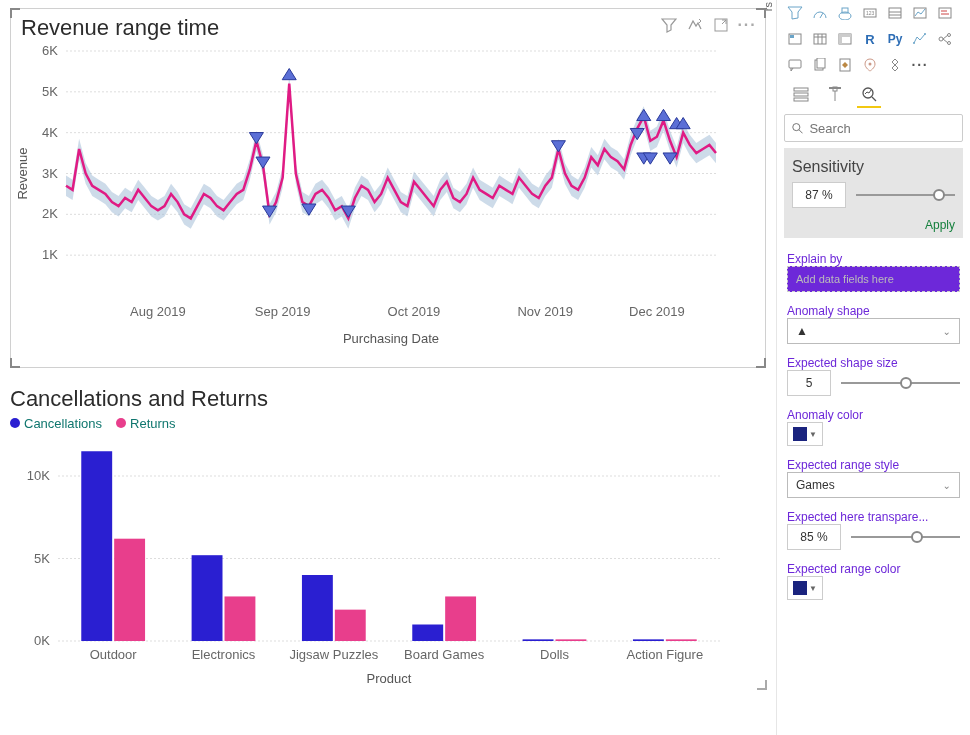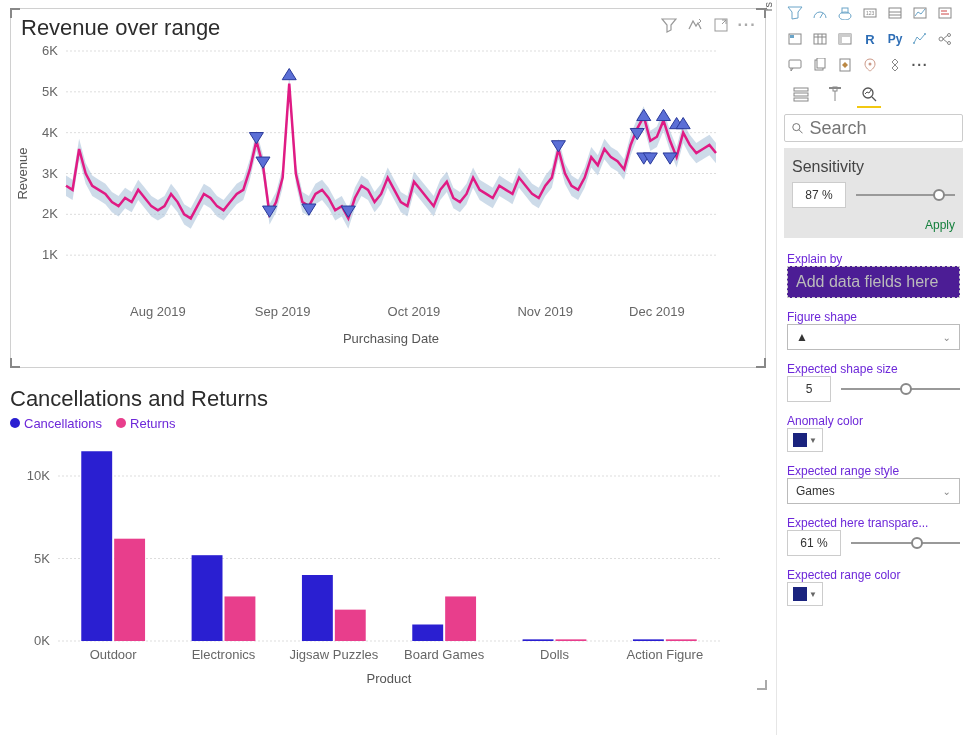--- a/index.html
+++ b/index.html
@@ -26,21 +26,21 @@
   .viz-icon svg { width: 16px; height: 14px; }
   .tab-row { display: flex; gap: 10px; padding: 6px 10px 0 12px; justify-content: flex-start; }
   .tab-icon { width: 24px; height: 24px; display:flex;align-items:center;justify-content:center; color:#666; border-bottom:2px solid transparent; padding-bottom:2px;}
   .tab-icon.active { border-bottom-color: #f2c811; color:#333;}
   .search-row { padding: 6px 7px; }
   .search-box {
     width: 100%; height: 28px; border: 1px solid #ccc; border-radius: 2px;
     display: flex; align-items: center; padding: 0 6px; gap: 6px; background:#fff;
   }
   .search-box input {
-    border: none; outline: none; width: 100%; font-size: 18px; color:#6d28d9;
+    border: none; outline: none; width: 100%; font-size: 13px; color:#6d28d9;
   }
   .sens-card {
     margin: 0 7px 8px 7px; background: #e5e5e5; padding: 10px 8px 6px 8px;
   }
   .label { font-size: 16px; color: #444; margin-bottom: 6px; display:block;}
   .label-small { font-size: 12px; color:#6d28d9; margin: 0 0 6px 0; }
   .section { padding: 6px 10px 6px 10px; }
   .valbox {
     width: 54px; height: 26px; border: 1px solid #ccc; background:#ffffff;
     display:flex;align-items:center;justify-content:center; font-size:12px; color:#333;
@@ -50,21 +50,21 @@
     flex:1; position:relative; height:20px;
   }
   .slider-track { position:absolute; left:0; right:0; top:9px; height:2px; background:#999; }
   .slider-thumb {
     position:absolute; top:4px; width:12px; height:12px; border-radius:50%;
     background:#fff; border:2px solid #888;
     transform: translateX(-50%);
   }
   .apply-btn { text-align:right; color:#15803d; font-size:12px; margin-top:10px; }
   .dropzone {
-    border:1px dashed #ccc; padding:6px 8px; font-size:16px; color:#bbb; background:#4c1d95;
+    border:1px dashed #ccc; padding:6px 8px; font-size:11px; color:#bbb; background:#6d28d9;
   }
   .select {
     width:100%; height:26px; border:1px solid #bbb; background:#fff;
     display:flex; align-items:center; justify-content:space-between; padding:0 8px;
     font-size:12px; color:#333;
   }
   .chev { font-size:10px; color:#888; }
   .swatch-btn {
     width:36px; height:24px; border:1px solid #ccc; background:#fff;
     display:flex; align-items:center; justify-content:center; gap:2px;
@@ -83,21 +83,21 @@
   .corner.tr { top:-1px; right:-1px; border-left:none; border-bottom:none;}
   .corner.bl { bottom:-1px; left:-1px; border-right:none; border-top:none;}
   .corner.br { bottom:-1px; right:-1px; border-left:none; border-top:none;}
   .chart-title { font-size:22px; color:#2c2c2c; padding: 6px 10px 0 10px; font-weight:400;}
   .chart-toolbar {
     position:absolute; top:8px; right:10px; display:flex; gap:10px; color:#aaa;
   }
   .chart-toolbar span { width:16px; height:16px; display:flex; align-items:center; justify-content:center; }
   .ellipsis { letter-spacing:1px; font-weight:bold;}
   .chart-body { position:relative; }
-  .legend { display:flex; gap:14px; padding: 4px 0 8px 0; font-size:13px; color:#6d28d9;}
+  .legend { display:flex; gap:14px; padding: 4px 0 8px 0; font-size:13px; color:#0f766e;}
   .legend .dot { width:10px; height:10px; border-radius:50%; display:inline-block; margin-right:4px;}
   .axis-title { font-size:13px; fill:#555; }
   .tick-label { font-size:13px; fill:#666; }
   .grid-line { stroke:#ddd; stroke-dasharray:2 2; stroke-width:1;}
 
   
   .side-tab {
     position:absolute; left:-16px; top:0; font-size:11px; color:#666;
     writing-mode: vertical-rl; transform: rotate(180deg);
     padding:2px;
@@ -109,21 +109,21 @@
 
 <div class="app">
   <div class="canvas">
 
     <div class="chart-card selected" style="height:360px;">
       <div class="corner tl"></div>
       <div class="corner tr"></div>
       <div class="corner bl"></div>
       <div class="corner br"></div>
 
-      <div class="chart-title">Revenue over range</div>
+      <div class="chart-title">Revenue range time</div>
       <div class="chart-toolbar">
         <span>
           <svg viewBox="0 0 16 16">
               <path d="M1 2h14l-5 6v5l-4 2v-7z" fill="none" stroke="#999" stroke-width="1.2"></path>
             </svg>
         </span>
         <span>
           <svg viewBox="0 0 16 16">
               <path d="M2 12l4-8 3 5 2-3 3 6" fill="none" stroke="#999" stroke-width="1.3"></path>
               <path d="M12 2l2 2-2 2" fill="none" stroke="#999"></path>
@@ -387,21 +387,21 @@
       </div>
       <div class="apply-btn">Apply</div>
     </div>
 
     <div class="section">
       <span class="label-small">Explain by</span>
       <div class="dropzone">Add data fields here</div>
     </div>
 
     <div class="section">
-      <span class="label-small">Figure shape</span>
+      <span class="label-small">Anomaly shape</span>
       <div class="select">
         <span>▲</span>
             <span class="chev">⌄</span>
       </div>
     </div>
 
     <div class="section">
       <span class="label-small">Expected shape size</span>
       <div class="row-flex">
         <div class="valbox" style="width:44px">5</div>
@@ -424,21 +424,21 @@
       <span class="label-small">Expected range style</span>
       <div class="select">
         <span>Games</span>
             <span class="chev">⌄</span>
       </div>
     </div>
 
     <div class="section">
       <span class="label-small">Expected here transpare...</span>
       <div class="row-flex">
-        <div class="valbox">61  %</div>
+        <div class="valbox">85  %</div>
         <div class="slider">
           <div class="slider-track"></div>
           <div class="slider-thumb" style="left:61%"></div>
         </div>
       </div>
     </div>
 
     <div class="section">
       <span class="label-small">Expected range color</span>
       <div class="swatch-btn">

